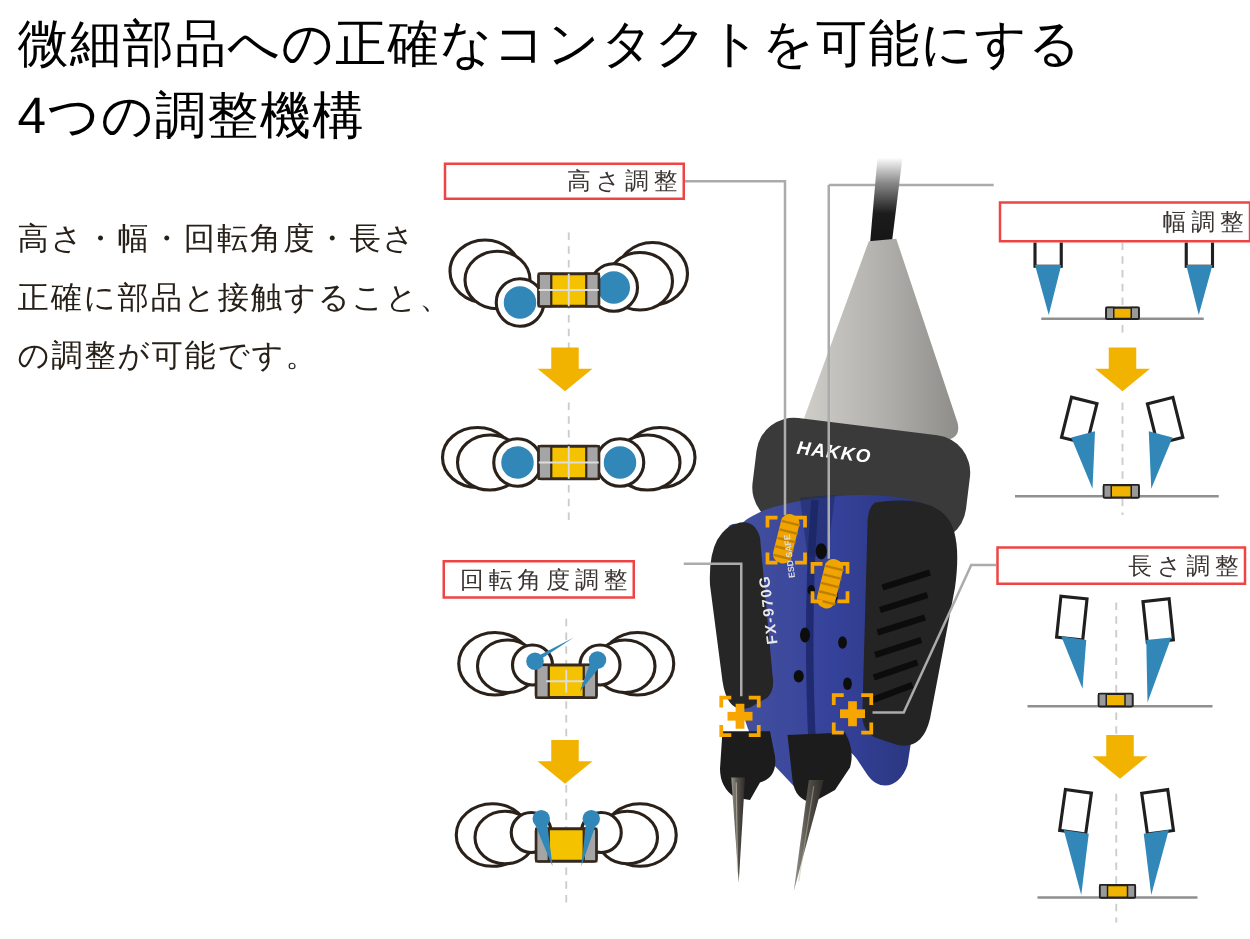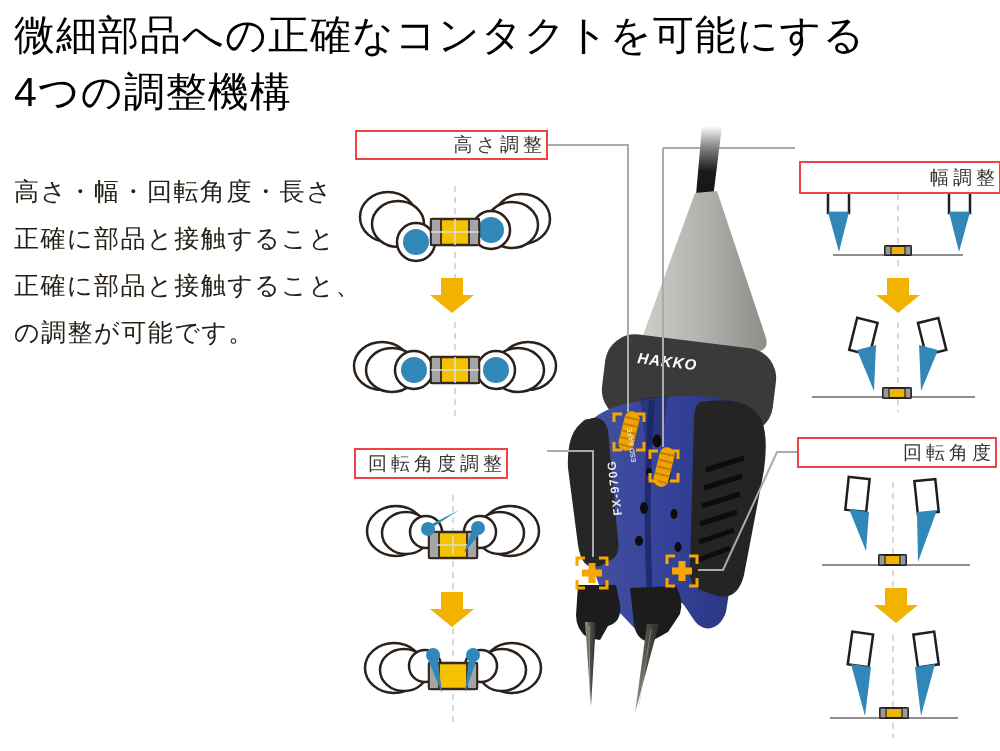--- a/index.html
+++ b/index.html
@@ -287,31 +287,30 @@
         <rect class="chipEs" x="902" y="708" width="6" height="10"></rect>
       </g>
     </g>
   </svg>
 
   <div class="abs title-line" style="left:14px;top:8px;">微細部品への正確なコンタクトを可能にする</div>
   <div class="abs title-line" style="left:14px;top:65px;">4つの調整機構</div>
 
   <div class="abs intro" style="left:14px;top:168px;">
     <div>高さ・幅・回転角度・長さ</div>
-    <div>正確に部品と接触すること</div>
     <div>正確に部品と接触すること、</div>
     <div>の調整が可能です。</div>
   </div>
 
   <div class="callout-box" style="left:355px;top:130px;width:193px;height:30px;">
     <span>高さ調整</span>
   </div>
   <div class="callout-box" style="left:799px;top:130px;width:202px;height:33px;margin-top:31px;">
     <span>幅調整</span>
   </div>
   <div class="callout-box" style="left:354px;top:448px;width:154px;height:31px;">
     <span>回転角度調整</span>
   </div>
   <div class="callout-box" style="left:797px;top:437px;width:200px;height:31px;">
-    <span>回転角度</span>
+    <span>長さ調整</span>
   </div>
 
 </div>
 
 </body></html>

